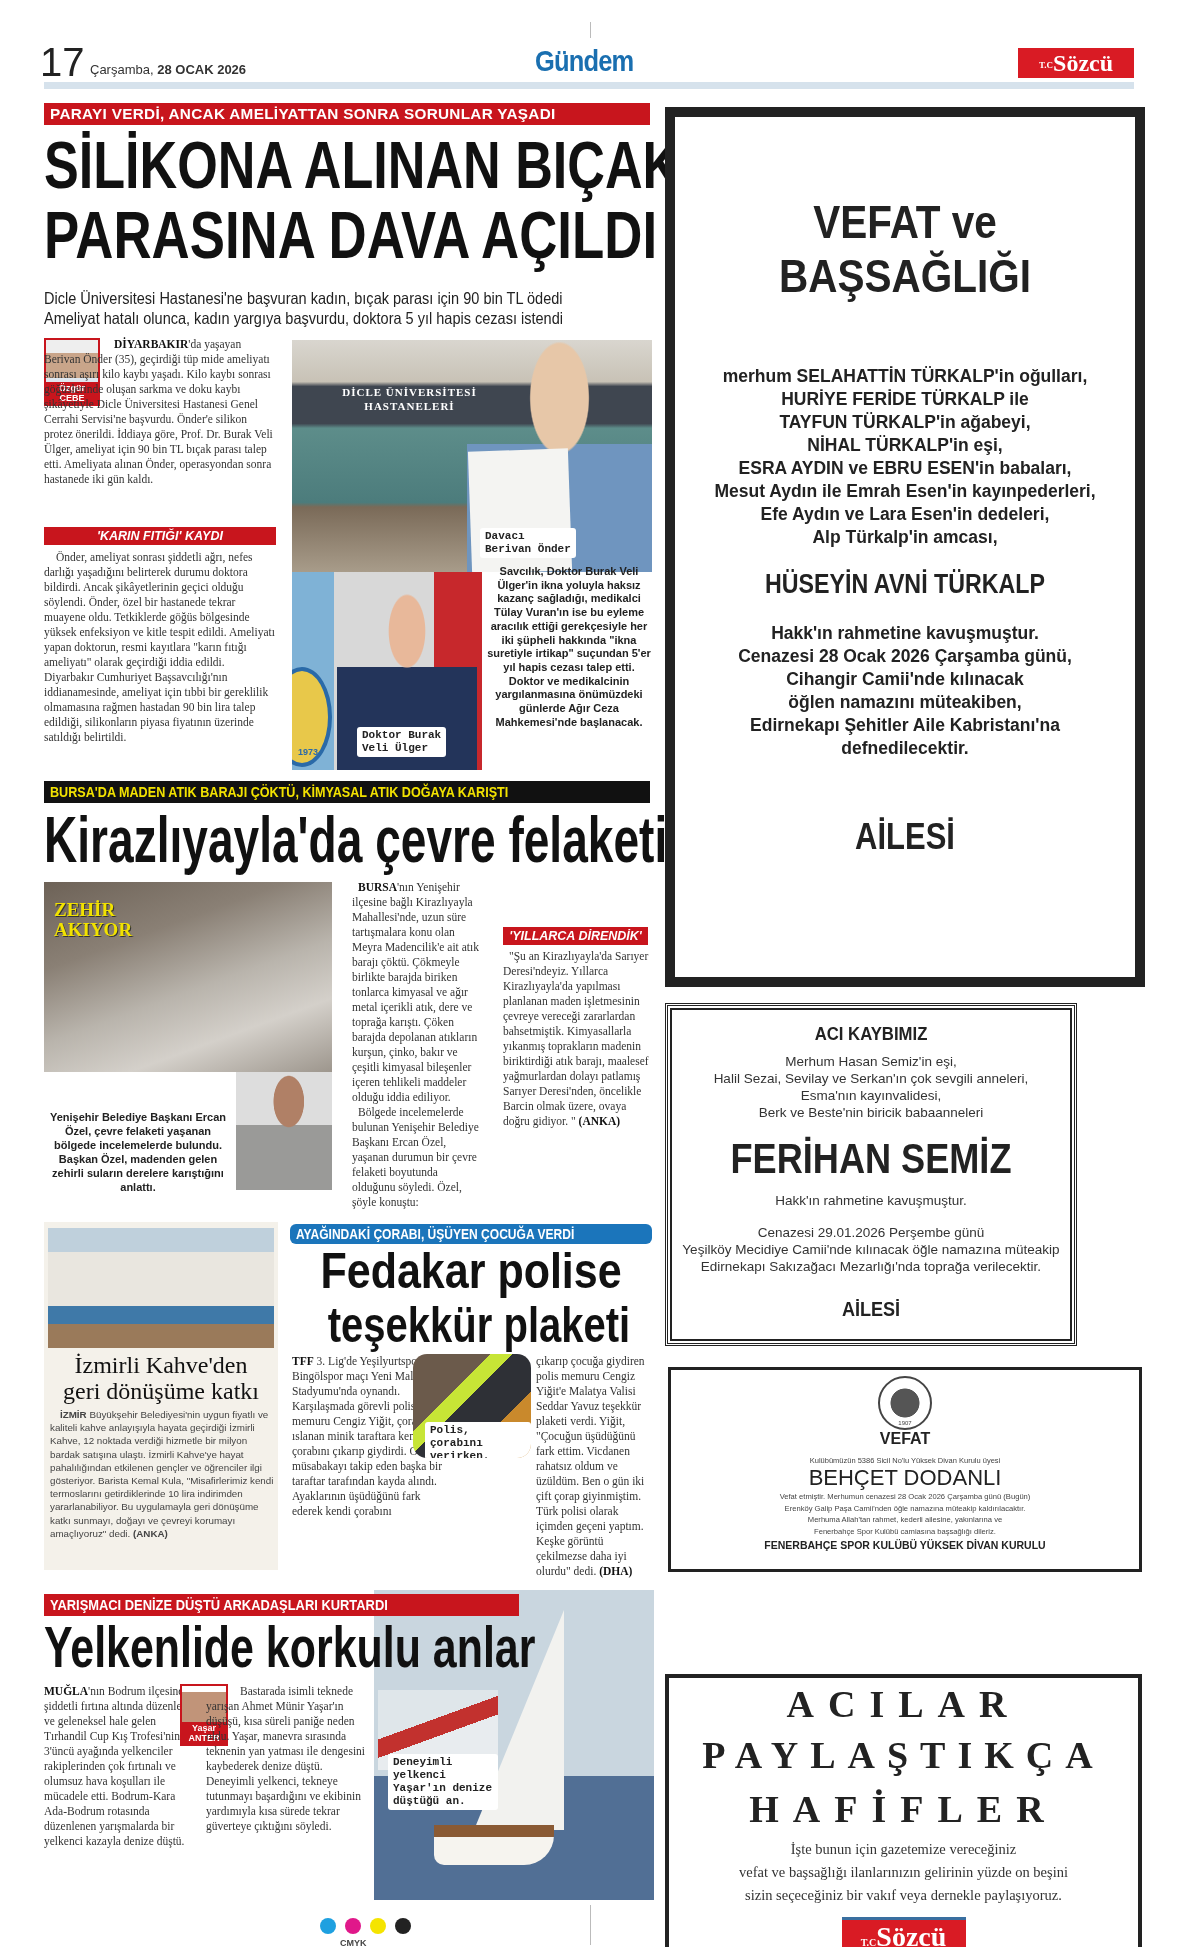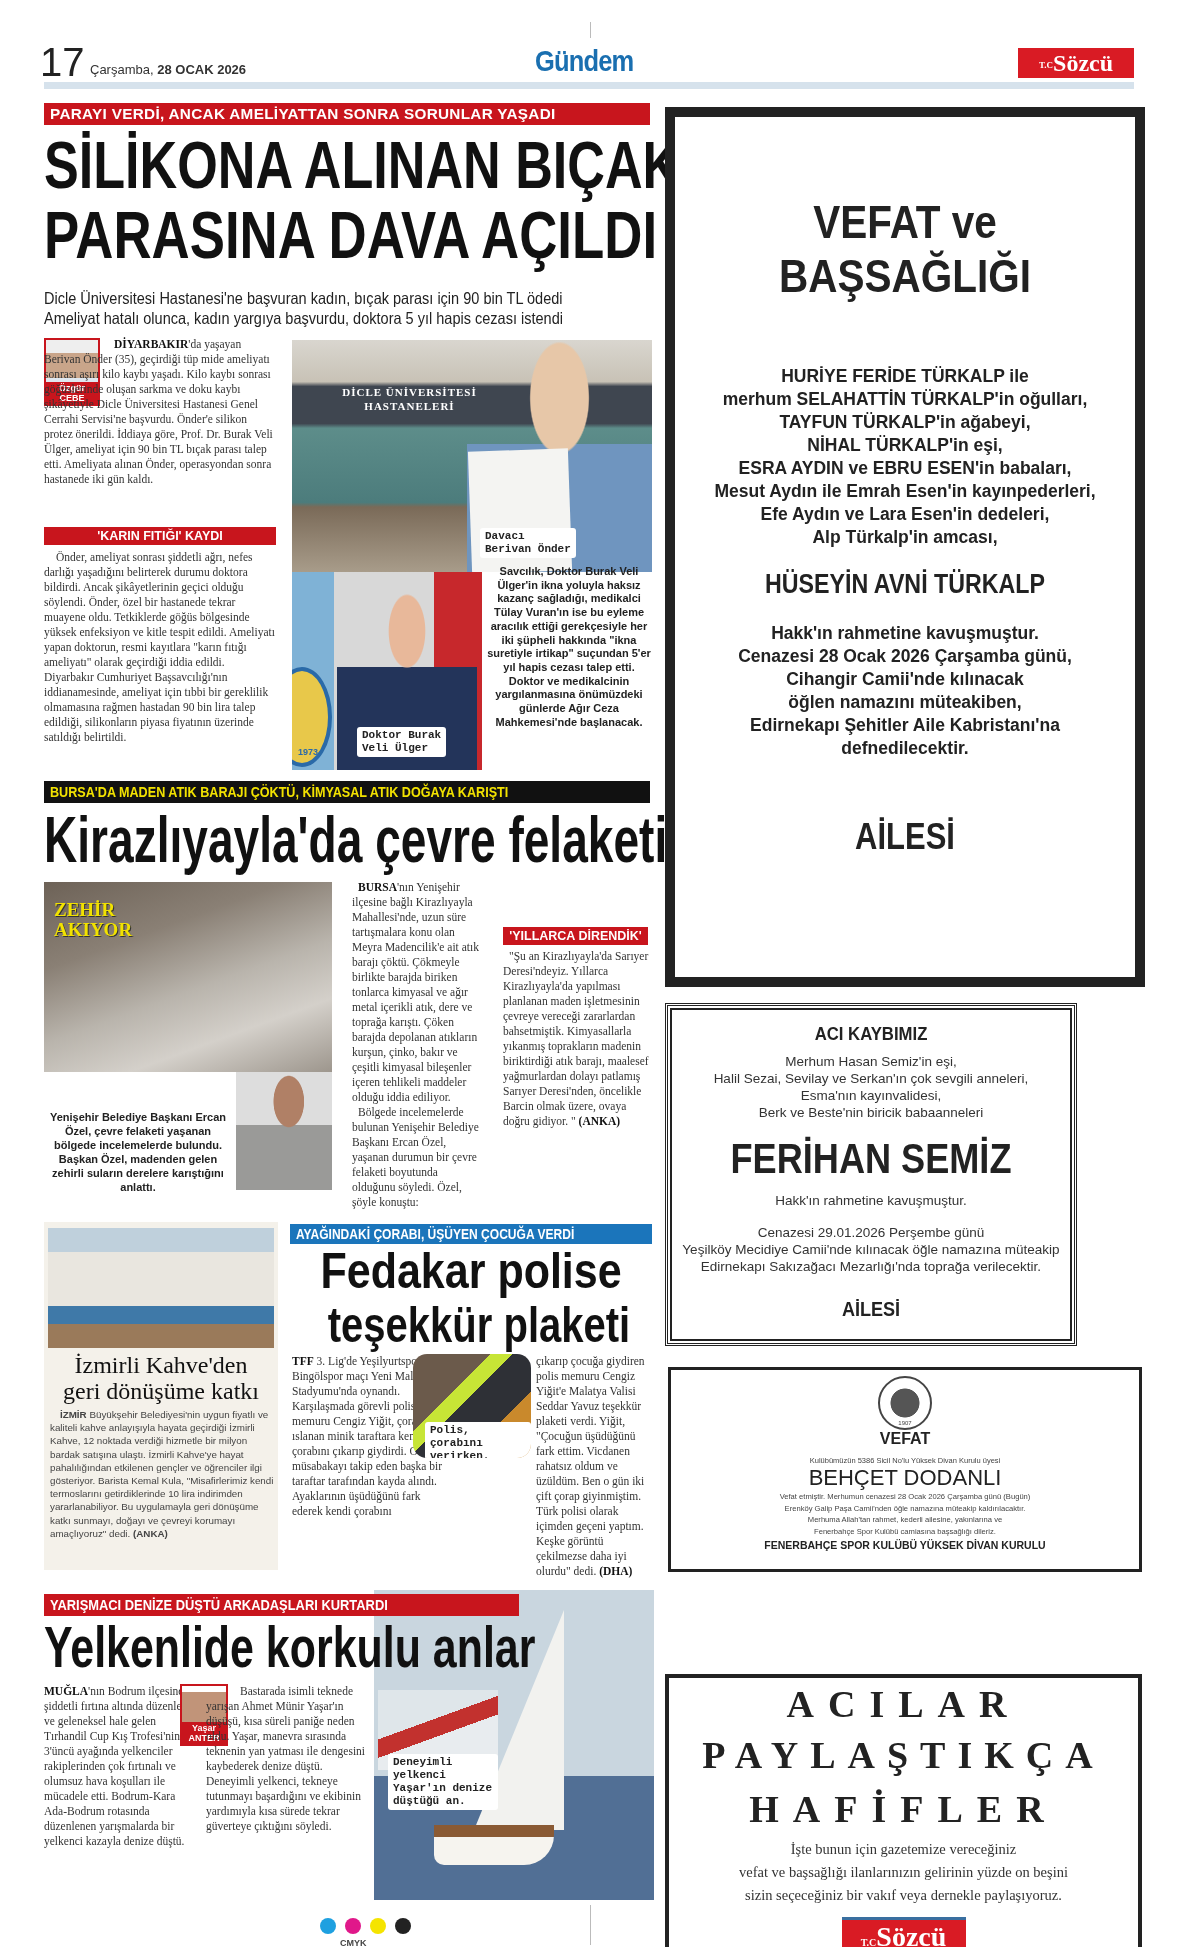--- a/index.html
+++ b/index.html
@@ -18,21 +18,21 @@
   .kicker { color: #fff; font-family: "Liberation Sans", sans-serif; font-weight: bold; white-space: nowrap; overflow: hidden; padding-left: 6px; line-height: 22px; height: 22px; font-size: 15px; }
   .kicker span { display: inline-block; transform-origin: left center; }
   .k-red { background: #c8151d; }
   .k-yellow { background: #111; color: #f2e200; }
   .k-blue { background: #1b75bb; }
   .headline { font-family: "Liberation Sans", sans-serif; font-weight: bold; color: #111; white-space: nowrap; line-height: 1; }
   .headline span { display: inline-block; transform-origin: left top; }
   .deck { font-family: "Liberation Sans", sans-serif; font-size: 16.5px; color: #222; line-height: 20px; }
   .body { font-family: "Liberation Serif", serif; font-size: 11.5px; line-height: 15px; color: #333; text-align: left; }
   .body b { color: #111; }
-  .sub { background: #c8151d; color: #fff; font-family: "Liberation Sans", sans-serif; font-weight: bold; font-size: 12.5px; text-align: center; line-height: 18px; height: 18px; }
+  .sub { background: #c8151d; color: #fff; font-family: "Liberation Sans", sans-serif; font-weight: bold; font-size: 12.5px; text-align: center; line-height: 18px; height: 18px; font-style: italic; }
   .caption { font-family: "Liberation Sans", sans-serif; font-weight: bold; font-size: 11px; line-height: 14px; color: #222; text-align: center; }
   .photo { position: absolute; overflow: hidden; }
   .capbox { background: #fff; padding: 2px 5px; border-radius: 3px; font-family: Liberation Mono, monospace; font-weight: bold; font-size: 11px; line-height: 13px; text-align: left; color: #222; }
   .byline { position: absolute; border: 2px solid #c8151d; background: #ddd; }
   .byline .name { position: absolute; bottom: 0; left: 0; right: 0; background: #c8151d; color: #fff; font-family: "Liberation Sans", sans-serif; font-weight: bold; font-size: 9px; line-height: 10px; text-align: center; padding: 1px 0; }
   
   .obit1 { left: 665px; top: 107px; width: 480px; height: 880px; border: 10px solid #222; background: #fff; }
   .obit-inner { position: absolute; inset: 0; text-align: center; }
   .ob-title { font-family: "Liberation Sans", sans-serif; font-weight: bold; font-size: 46px; line-height: 54px; color: #222; }
   .ob-lines { font-family: "Liberation Sans", sans-serif; font-weight: bold; font-size: 17.5px; line-height: 23px; color: #222; }
@@ -131,21 +131,21 @@
 <div class="abs" style="left:44px;top:1222px;width:234px;height:348px;background:#f4f1ea;"></div>
 <div class="photo" style="left:48px;top:1228px;width:226px;height:120px;background:linear-gradient(180deg,#bfd0dc 0 20%,#e9e6df 20% 65%,#3f79a8 65% 80%,#9a7a5a 80%);"></div>
 <div class="abs serif" style="left:48px;top:1352px;width:226px;text-align:center;font-size:24px;line-height:26px;color:#111;">
   <div>İzmirli Kahve'den</div>
   <div>geri dönüşüme katkı</div>
 </div>
 <div class="abs sans" style="left:50px;top:1408px;width:224px;font-size:9.8px;line-height:13.2px;color:#444;text-indent:10px;">
   <b>İZMİR</b><span> Büyükşehir Belediyesi'nin uygun fiyatlı ve kaliteli kahve anlayışıyla hayata geçirdiği İzmirli Kahve, 12 noktada verdiği hizmetle bir milyon bardak satışına ulaştı. İzmirli Kahve'ye hayat pahalılığından etkilenen gençler ve öğrenciler ilgi gösteriyor. Barista Kemal Kula, "Misafirlerimiz kendi termoslarını getirdiklerinde 10 lira indirimden yararlanabiliyor. Bu uygulamayla geri dönüşüme katkı sunmayı, doğayı ve çevreyi korumayı amaçlıyoruz" dedi.</span> <b>(ANKA)</b>
 </div>
 
-<div class="abs kicker k-blue" style="left:290px;top:1224px;width:362px;height:20px;line-height:20px;font-size:14px;">
+<div class="abs kicker k-blue" style="left:290px;top:1224px;width:362px;height:20px;line-height:20px;font-size:14px;border-radius:6px;">
   <span style="transform:scaleX(0.86);">AYAĞINDAKİ ÇORABI, ÜŞÜYEN ÇOCUĞA VERDİ</span>
 </div>
 <div class="abs headline" style="left:290px;top:1246px;width:362px;text-align:center;">
   <div style="font-size:50px;height:54px;"><span style="transform:scaleX(0.86);transform-origin:center top;">Fedakar polise</span></div>
   <div style="font-size:50px;height:54px;"><span style="transform:scaleX(0.80);transform-origin:center top;">teşekkür plaketi</span></div>
 </div>
 <div class="abs body" style="left:292px;top:1354px;width:155px;">
   <b>TFF</b><span> 3. Lig'de Yeşilyurtspor-12 Bingölspor maçı Yeni Malatya Stadyumu'nda oynandı. Karşılaşmada görevli polis memuru Cengiz Yiğit, çorapları ıslanan minik taraftara kendi çorabını çıkarıp giydirdi. O anlar müsabakayı takip eden başka bir taraftar tarafından kayda alındı. Ayaklarının üşüdüğünü fark ederek kendi çorabını</span>
 </div>
 <div class="photo" style="left:413px;top:1354px;width:118px;height:104px;background:linear-gradient(135deg,#6b5a4b 0 35%,#c7e536 35% 45%,#2e3036 45% 70%,#c9892c 70%);border-radius:14px;">
@@ -183,22 +183,22 @@
   <span>Bastarada isimli teknede yarışan Ahmet Münir Yaşar'ın düşüşü, kısa süreli paniğe neden oldu. Yaşar, manevra sırasında teknenin yan yatması ile dengesini kaybederek denize düştü. Deneyimli yelkenci, tekneye tutunmayı başardığını ve ekibinin yardımıyla kısa sürede tekrar güverteye çıktığını söyledi.</span>
 </div>
 
 <div class="abs obit1">
   <div class="obit-inner">
     <div class="ob-title" style="margin-top:78px;transform:scaleX(0.88);">
       <div>VEFAT ve</div>
       <div>BAŞSAĞLIĞI</div>
     </div>
     <div class="ob-lines" style="margin-top:62px;">
+      <div>merhum SELAHATTİN TÜRKALP'in oğulları,</div>
       <div>HURİYE FERİDE TÜRKALP ile</div>
-      <div>merhum SELAHATTİN TÜRKALP'in oğulları,</div>
       <div>TAYFUN TÜRKALP'in ağabeyi,</div>
       <div>NİHAL TÜRKALP'in eşi,</div>
       <div>ESRA AYDIN ve EBRU ESEN'in babaları,</div>
       <div>Mesut Aydın ile Emrah Esen'in kayınpederleri,</div>
       <div>Efe Aydın ve Lara Esen'in dedeleri,</div>
       <div>Alp Türkalp'in amcası,</div>
     </div>
     <div class="ob-name" style="margin-top:20px;transform:scaleX(0.86);">HÜSEYİN AVNİ TÜRKALP</div>
     <div class="ob-lines" style="margin-top:22px;">
       <div>Hakk'ın rahmetine kavuşmuştur.</div>

